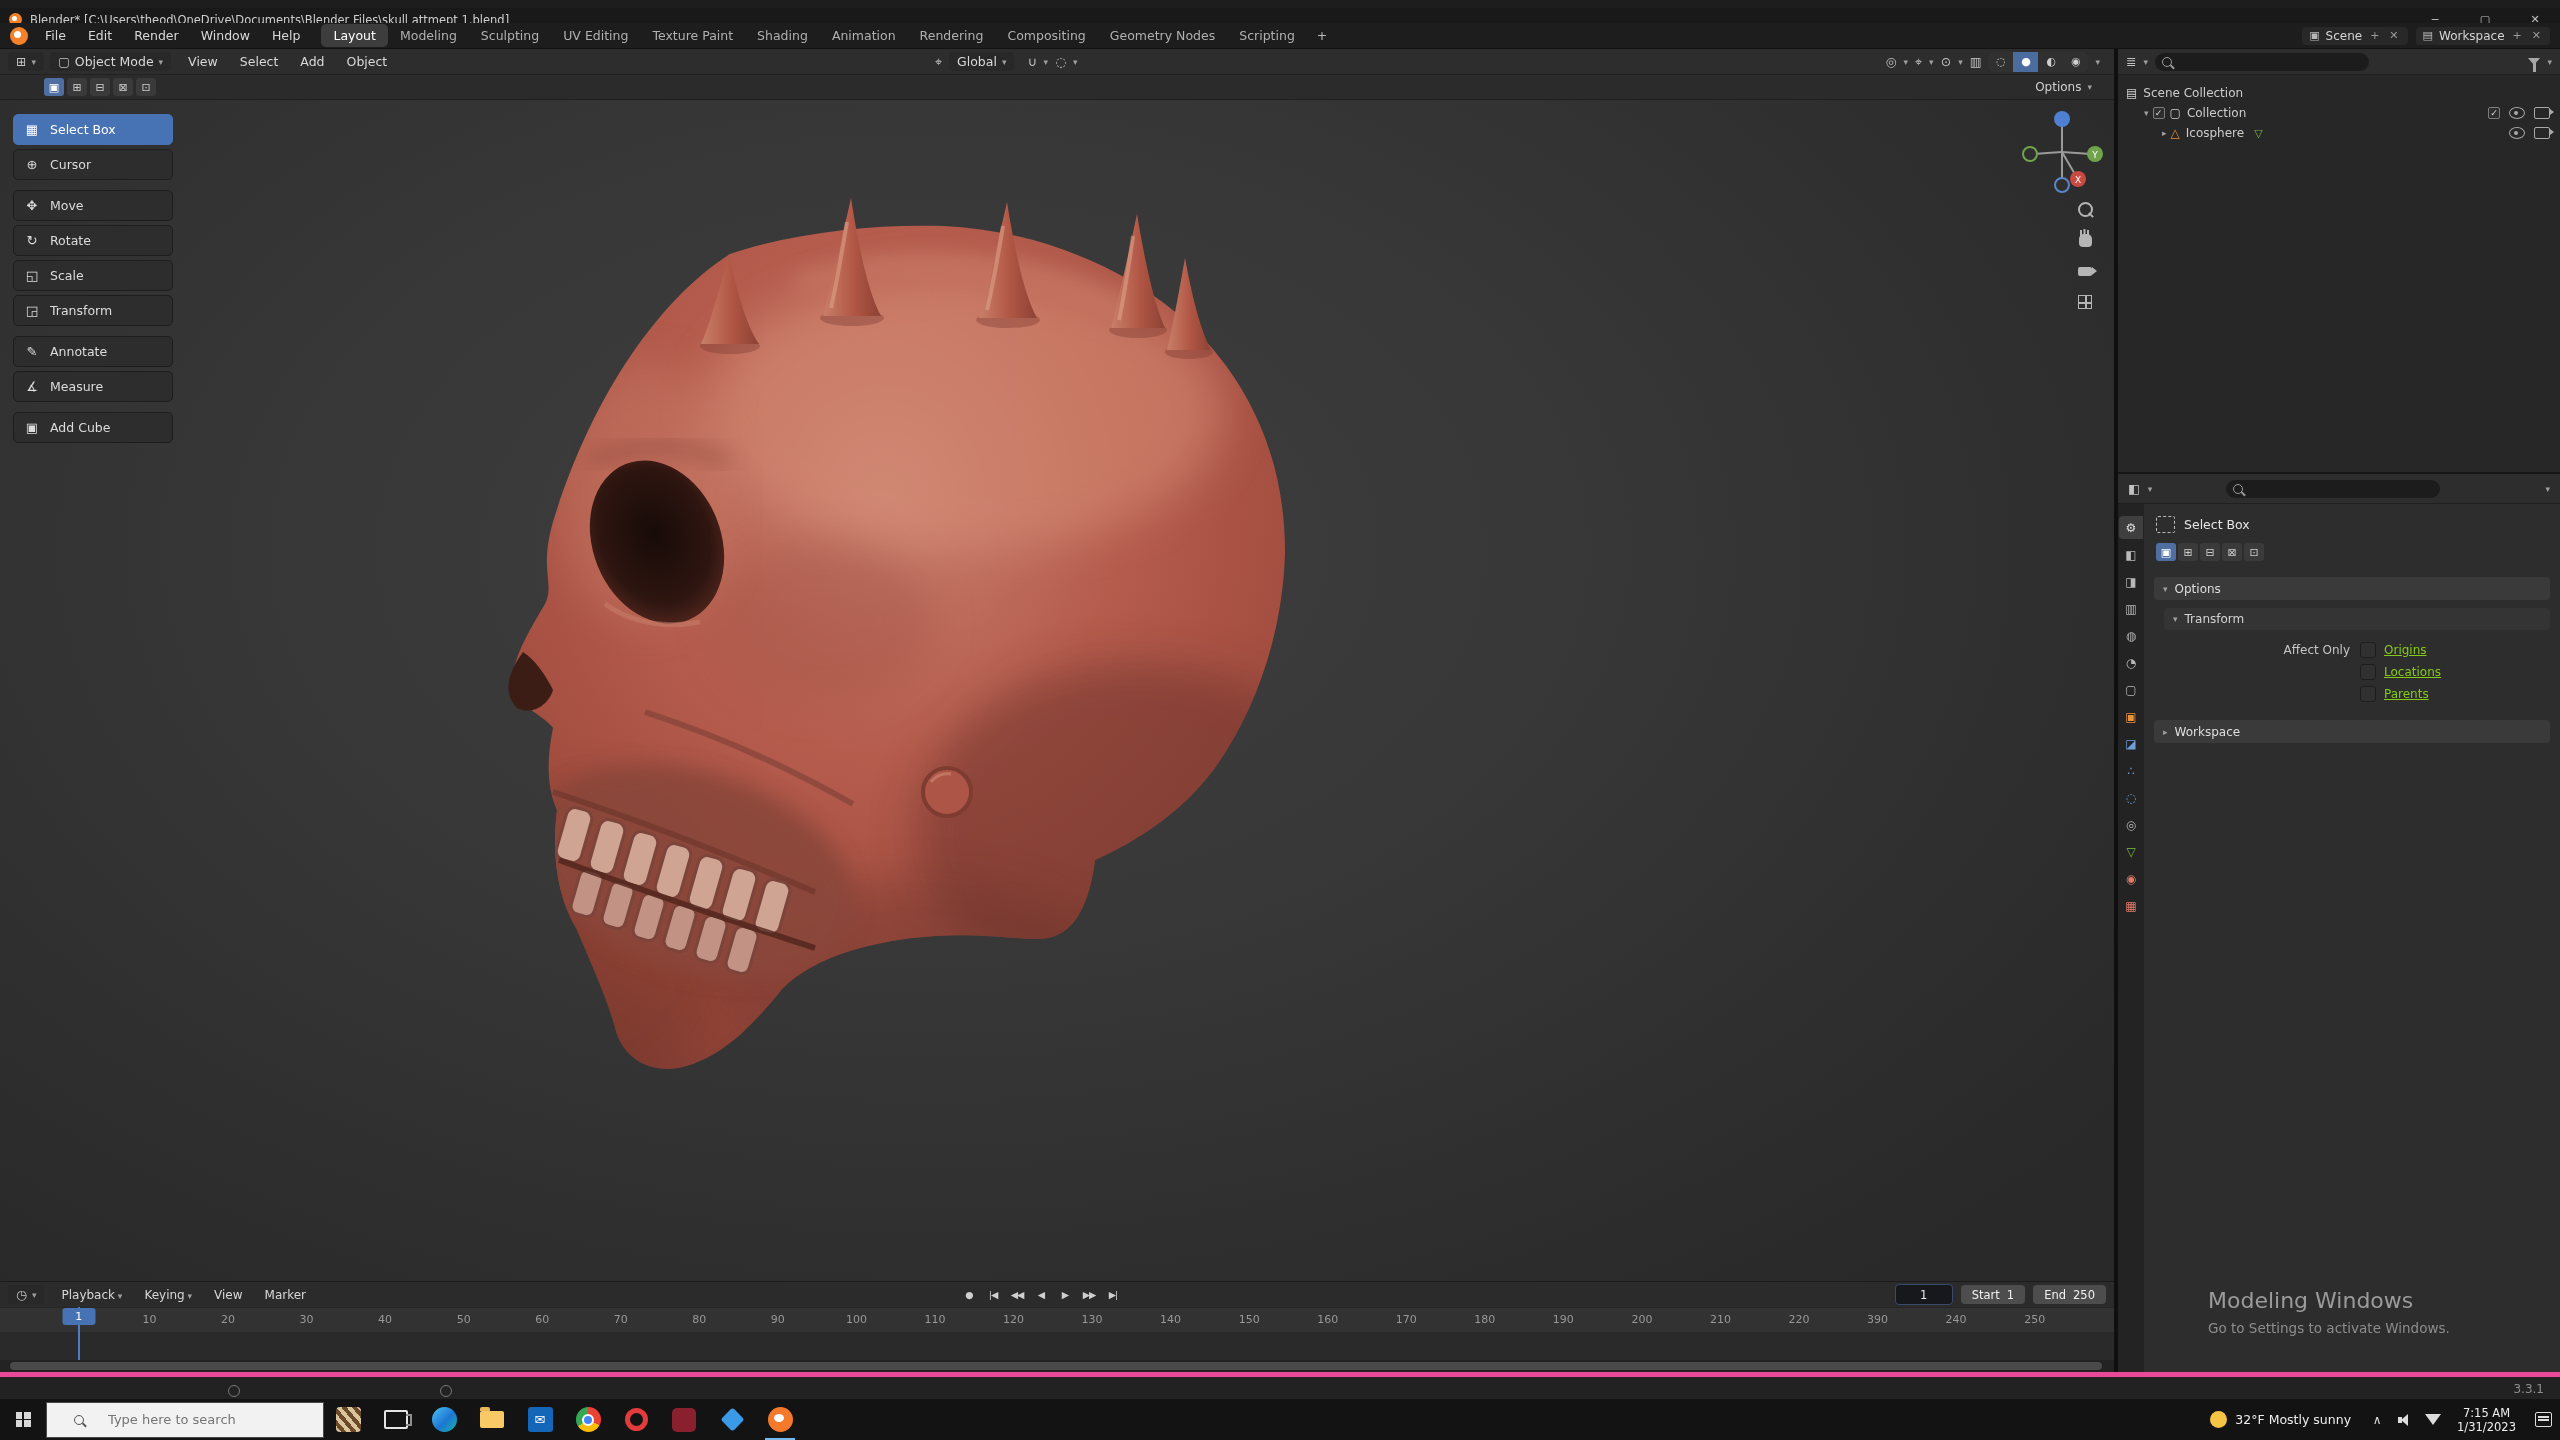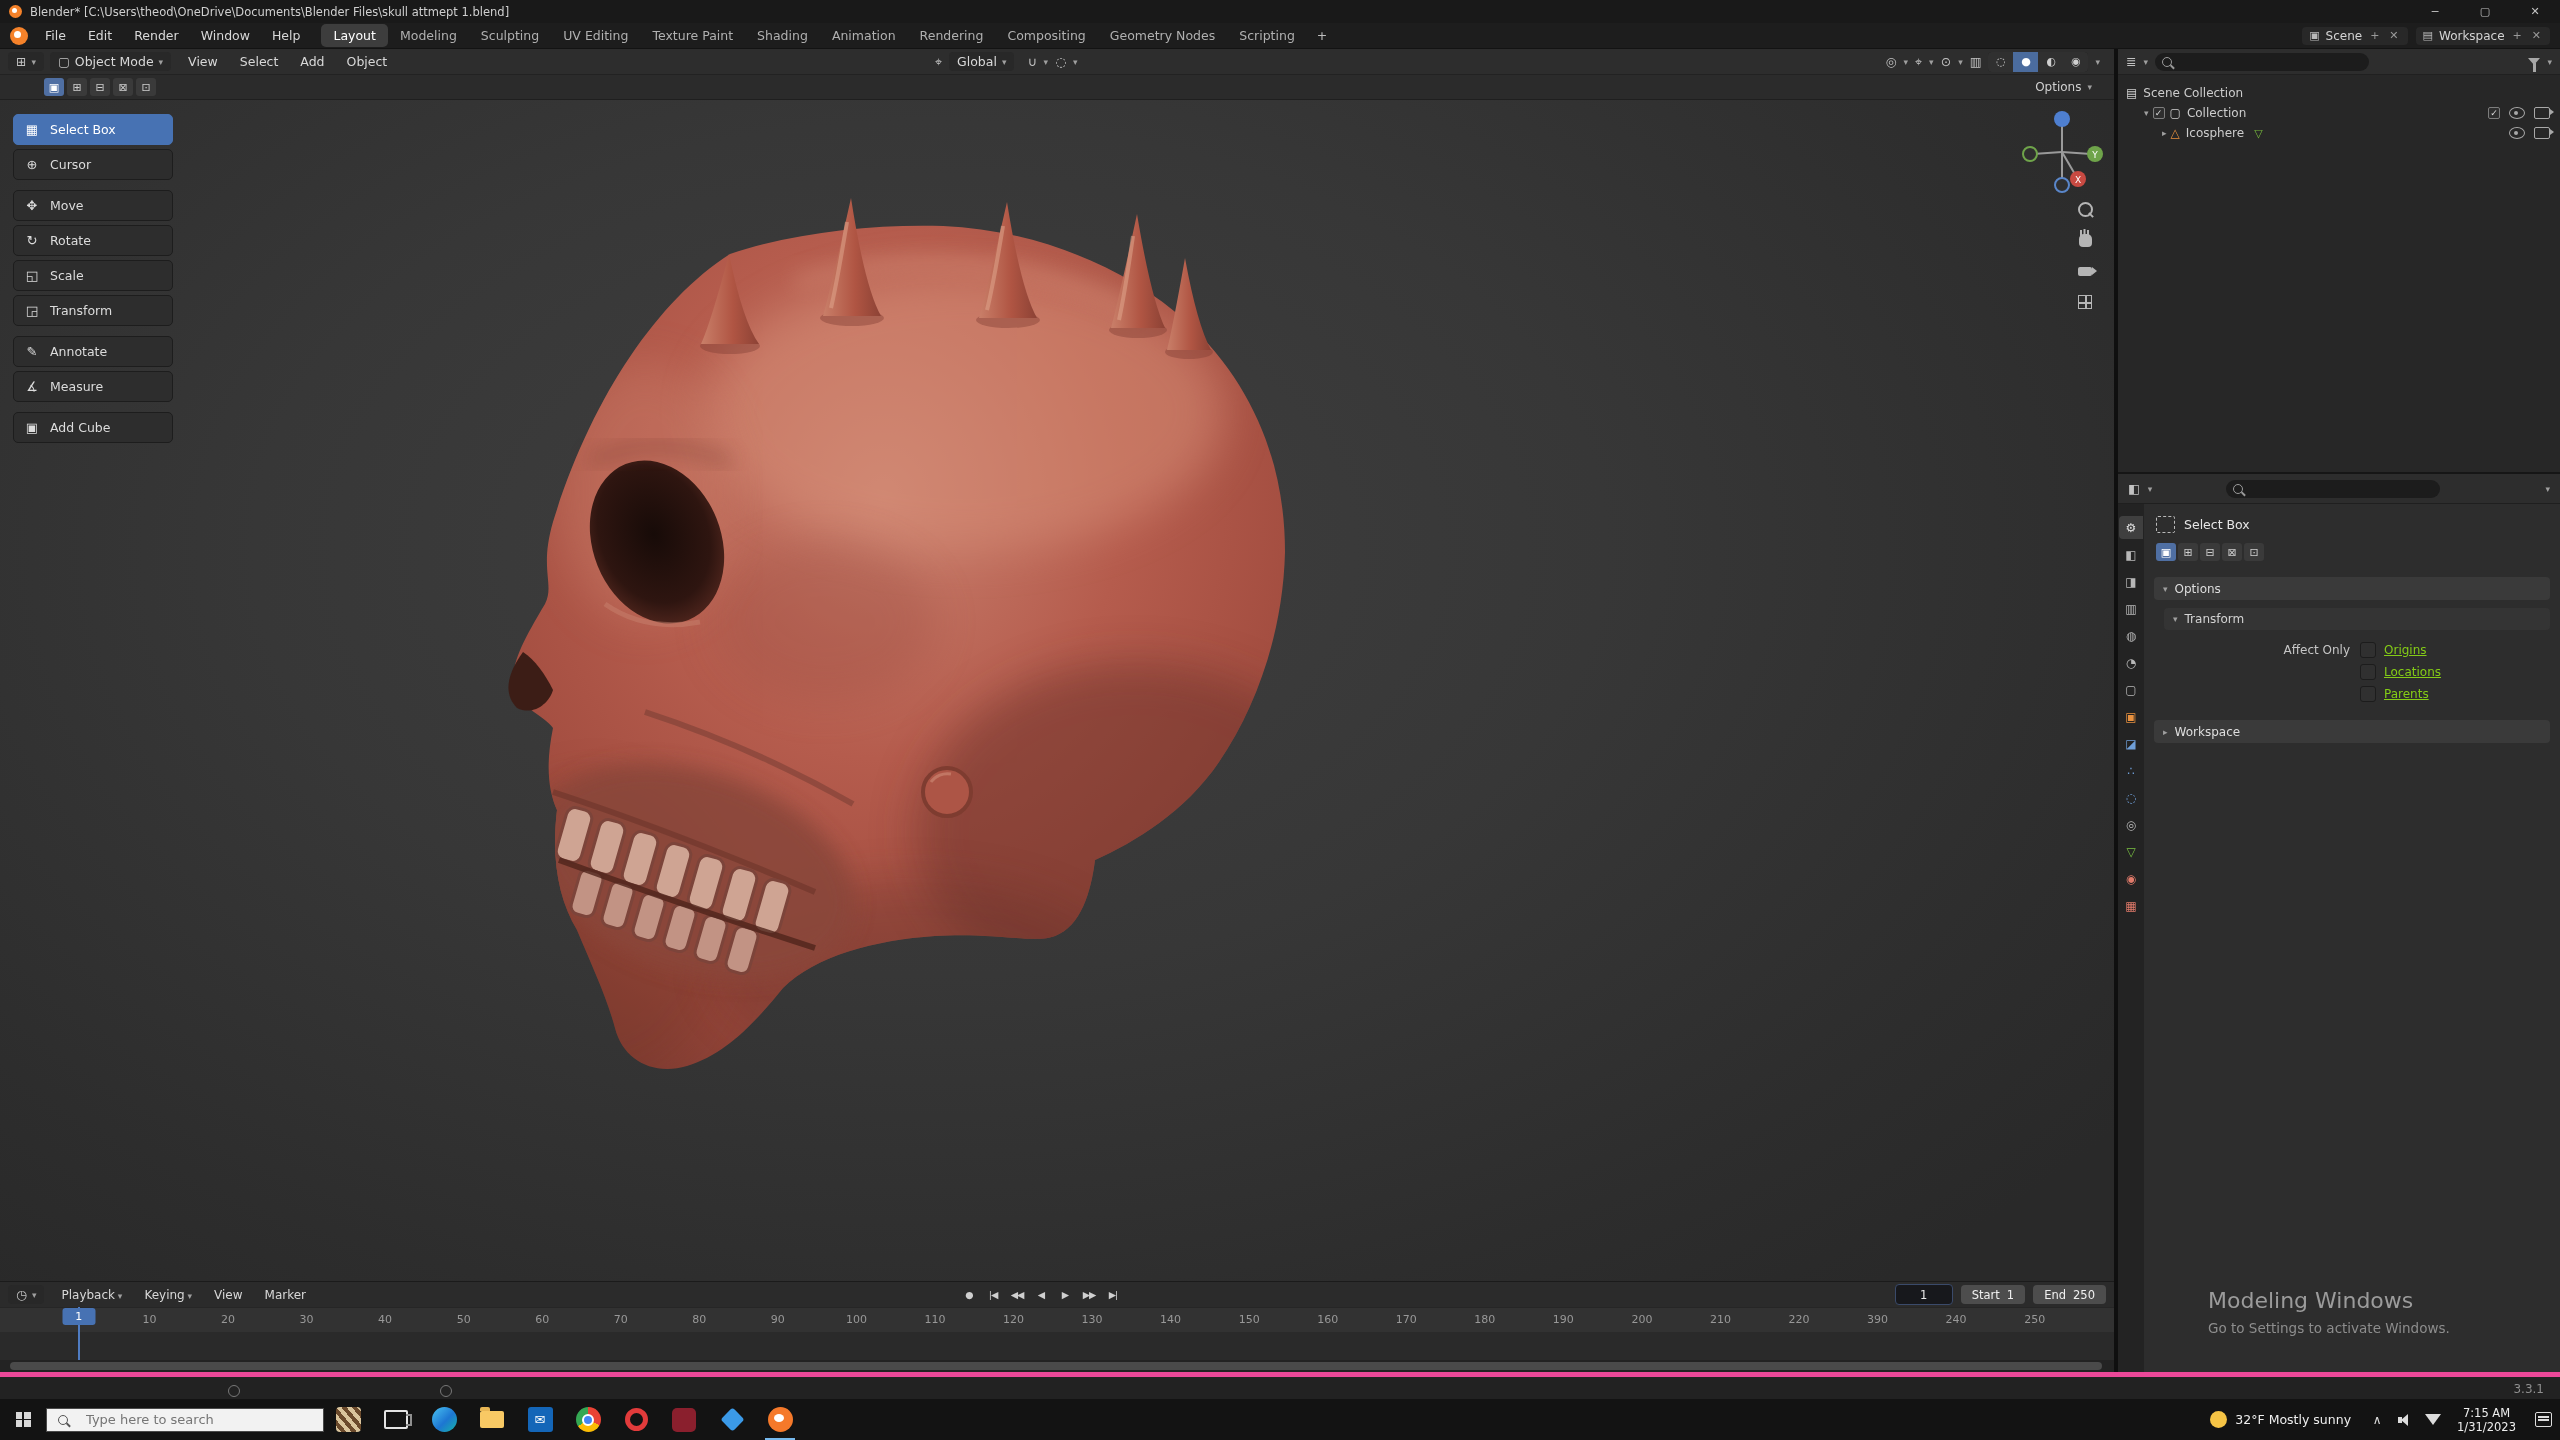--- a/index.html
+++ b/index.html
@@ -1,20 +1,20 @@
 <!DOCTYPE html>
 <html><head>
 <meta charset="utf-8">
 <style>
   html,body{margin:0;padding:0;background:#000;}
   .screen{position:relative;width:2560px;height:1440px;background:#1d1d1d;overflow:hidden;
     font-family:"DejaVu Sans","Liberation Sans",sans-serif;color:#d4d4d4;}
 
   
-  .titlebar{position:absolute;left:0;top:0;width:2560px;height:23px;background:#191919;
+  .titlebar{position:absolute;left:0;top:8px;width:2560px;height:23px;background:#191919;
     display:flex;align-items:center;font-size:11.5px;color:#cfcfcf;}
   .tb-logo{width:13px;height:13px;margin:0 8px 0 9px;background:#f5822a;border-radius:50%;position:relative;flex:none;}
   .tb-logo::after{content:"";position:absolute;width:5px;height:5px;background:#fff;border-radius:50%;left:3px;top:3px;}
   .win-btns{margin-left:auto;display:flex;height:100%;}
   .win-btn{width:50px;display:flex;align-items:center;justify-content:center;font-size:11px;color:#c4c4c4;}
 
   
   .topbar{position:absolute;top:23px;left:0;width:2560px;height:26px;background:#1d1d1d;
     border-bottom:1px solid #131313;display:flex;align-items:center;font-size:12.5px;box-sizing:border-box;}
   .menu-item{padding:0 11px;color:#d8d8d8;white-space:nowrap;}
@@ -140,21 +140,21 @@
   .statusbar{position:absolute;top:1372px;left:0;width:2560px;height:27px;background:#222;border-top:5px solid #ec4899;
     font-size:12px;color:#8f8f8f;box-sizing:border-box;}
   .hint-dot{position:absolute;top:8px;width:10px;height:10px;border:1.5px solid #777;border-radius:50%;}
   .sb-version{position:absolute;right:16px;top:5px;}
 
   
   .taskbar{position:absolute;top:1399px;left:0;width:2560px;height:41px;background:#131313;display:flex;align-items:center;}
   .start-btn{width:46px;height:41px;display:flex;align-items:center;justify-content:center;}
   .win-logo{width:15px;height:15px;display:grid;grid-template-columns:1fr 1fr;grid-template-rows:1fr 1fr;gap:1.5px;}
   .win-logo span{background:#d8d8d8;}
-  .tb-search{width:278px;height:24px;background:#f2f2f2;display:flex;align-items:center;padding:0 11px;gap:16px;box-sizing:border-box;border:1px solid #4a4a4a;}
+  .tb-search{width:278px;height:36px;background:#f2f2f2;display:flex;align-items:center;padding:0 27px;gap:22px;box-sizing:border-box;border:1px solid #4a4a4a;}
   .tb-search .i-search{border-color:#555;}
   .tb-search .i-search::after{background:#555;}
   .tb-search input{border:0;background:transparent;font-size:13px;color:#333;outline:none;width:100%;font-family:inherit;}
   #tb-apps{display:flex;height:41px;}
   .tb-app{width:48px;height:41px;display:flex;align-items:center;justify-content:center;position:relative;}
   .tb-app.running::after{content:"";position:absolute;bottom:0;left:9px;right:9px;height:2.5px;background:#76b9ed;}
   .appic{display:flex;align-items:center;justify-content:center;}
   .app-photos{width:25px;height:25px;border-radius:4px;background:repeating-linear-gradient(50deg,#d9c49c 0 4px,#6b4a2c 4px 8px);}
   .app-task-view{width:20px;height:15px;border:2px solid #e4e4e4;border-radius:2px;position:relative;}
   .app-task-view::before{content:"";position:absolute;right:-6px;top:2px;width:4px;height:8px;border:2px solid #8f8f8f;border-left:0;}

